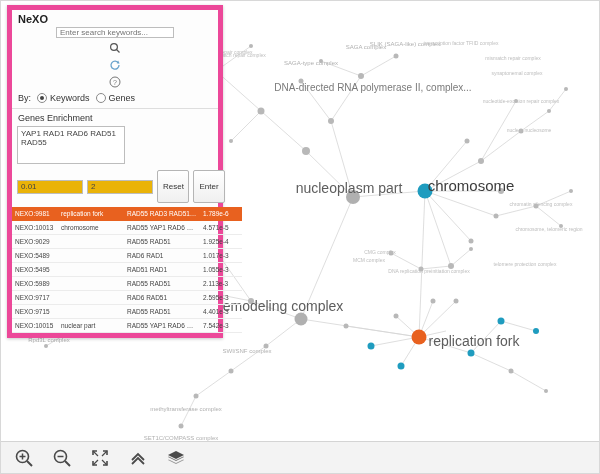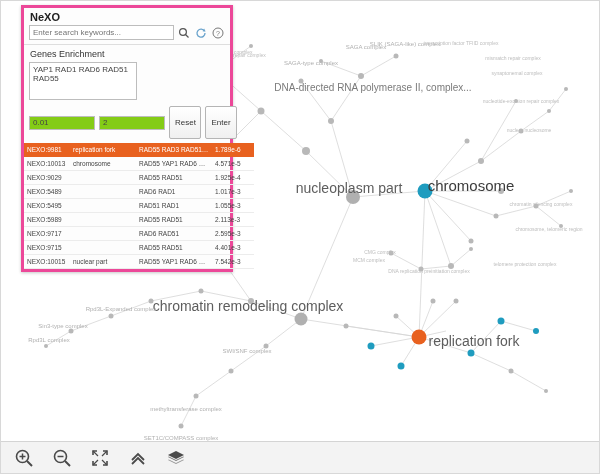--- a/index.html
+++ b/index.html
@@ -51,40 +51,41 @@
     font-size: 6px;
   }
   .net-label.tiny {
     color: #bdbdbd;
     font-size: 5px;
   }
 
   
   #panel {
     position: absolute;
-    left: 20px;
+    left: 6px;
     top: 4px;
     width: 206px;
     background: #fdfdfd;
-    border: 3px solid #ec4899;
+    border: 5px solid #ec4899;
     box-shadow: 0 1px 3px rgba(0,0,0,0.22);
     font-size: 9px;
     color: #333;
   }
   #panel-title {
     padding: 3px 6px 2px 6px;
     font-size: 11px;
     font-weight: bold;
     color: #222;
   }
   .search-row {
     display: flex;
     align-items: center;
     padding: 0 5px 4px 5px;
     gap: 3px;
+    flex-direction: column;
   }
   .search-input {
     flex: 1;
     height: 15px;
     border: 1px solid #bdbdbd;
     background: #fff;
     font-size: 8px;
     color: #555;
     padding: 0 3px;
     box-sizing: border-box;
@@ -151,21 +152,21 @@
   .form-row {
     display: flex;
     align-items: center;
     gap: 4px;
     padding: 0 5px 4px 5px;
   }
   .num-input {
     width: 66px;
     height: 14px;
     border: 1px solid #bdbdbd;
-    background: #84cc16;
+    background: #eab308;
     font-size: 8px;
     color: #444;
     padding: 0 3px;
     box-sizing: border-box;
     font-family: "Liberation Sans", sans-serif;
   }
   .num-input.wide { flex: 1; }
   .btn {
     height: 33px;
     min-width: 32px;
@@ -373,20 +374,31 @@
           </svg>
       </button>
       <button class="icon-btn">
         <svg width="12" height="12" viewBox="0 0 12 12">
             <circle cx="6" cy="6" r="5" fill="none" stroke="#777" stroke-width="1"></circle>
             <text x="6" y="8.8" font-size="7" text-anchor="middle" fill="#777" font-family="Liberation Sans">?</text>
           </svg>
       </button>
     </div>
 
+    <div class="radio-row">
+      <span>By:</span>
+      <span class="radio-item">
+        <span class="radio on"></span>
+        <span>Keywords</span>
+      </span>
+      <span class="radio-item">
+        <span class="radio"></span>
+        <span>Genes</span>
+      </span>
+    </div>
 
     <div class="panel-sep"></div>
 
     <div class="section-label">Genes Enrichment</div>
     <textarea class="term-area" style="">YAP1 RAD1 RAD6 RAD51 RAD55</textarea>
 
     <div class="form-row">
       <input class="num-input" type="text" value="0.01" style="">
       <input class="num-input wide" type="text" value="2" style="">
       <button class="btn">Reset</button>

